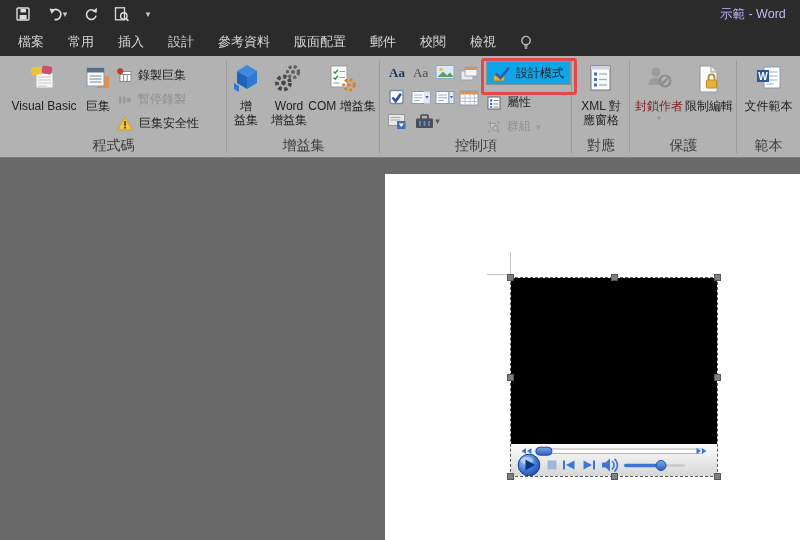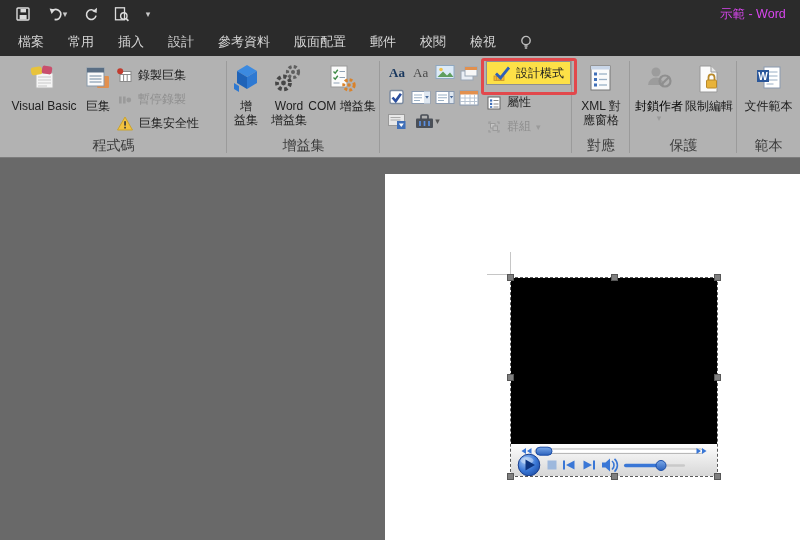--- a/index.html
+++ b/index.html
@@ -4,46 +4,46 @@
 <style>
   html,body{margin:0;padding:0;background:#000;}
   .app{position:relative;width:800px;height:540px;overflow:hidden;
        font-family:"Liberation Sans",sans-serif;-webkit-font-smoothing:antialiased;}
 
   
   .titlebar{position:absolute;left:0;top:0;width:800px;height:28px;background:#2b2b2b;overflow:hidden;}
   .qat{position:absolute;left:14px;top:0;height:28px;display:flex;align-items:center;gap:12px;}
   .qat-btn{width:18px;height:18px;display:flex;align-items:center;justify-content:center;cursor:default;}
   .qat-caret{color:#c9c9c9;font-size:9px;}
-  .win-title{position:absolute;left:720px;top:0;height:28px;line-height:28px;color:#d946ef;
+  .win-title{position:absolute;left:720px;top:0;height:28px;line-height:28px;color:#c4b5fd;
              font-size:12.5px;white-space:nowrap;}
 
   
   .tabrow{position:absolute;left:0;top:28px;width:800px;height:28px;background:#2b2b2b;
           display:flex;align-items:stretch;padding-left:6px;box-sizing:border-box;}
   .tab{padding:0 12px;line-height:28px;font-size:13px;color:#d6d6d6;white-space:nowrap;cursor:default;}
   .tab.active{background:#4d4d4d;color:#ffffff;}
   .tellme{display:flex;align-items:center;gap:6px;margin-left:10px;color:#979797;font-size:13px;white-space:nowrap;}
 
   
   .ribbon{position:absolute;left:0;top:56px;width:800px;height:101px;background:#b2b2b2;
           border-bottom:1px solid #7c7c7c;box-sizing:content-box;color:#212121;}
   .group{position:absolute;top:0;height:101px;}
   .gsep{position:absolute;top:5px;width:1px;height:92px;background:#9b9b9b;}
   .glabel{position:absolute;left:0;right:0;bottom:2px;text-align:center;font-size:14px;color:#3c3c3c;white-space:nowrap;}
   .bigbtn{position:absolute;top:4px;height:82px;display:flex;flex-direction:column;align-items:center;cursor:default;}
   .bigbtn .bicon{height:34px;display:flex;align-items:center;justify-content:center;margin-top:2px;}
   .bigbtn .lbl{font-size:12px;line-height:14px;text-align:center;white-space:pre-line;margin-top:3px;}
-  .bigbtn.disabled .lbl{color:#000000;}
+  .bigbtn.disabled .lbl{color:#7f1d1d;}
   .smallrow{position:absolute;height:22px;display:flex;align-items:center;gap:5px;font-size:12px;white-space:nowrap;cursor:default;}
   .smallrow.disabled{color:#8f8f8f;}
   .ctl-ic{position:absolute;width:22px;height:20px;display:flex;align-items:center;justify-content:center;cursor:default;}
   .ctlbtn{position:absolute;display:flex;align-items:center;gap:5px;font-size:12px;white-space:nowrap;cursor:default;}
   .ctlbtn.disabled{color:#8f8f8f;}
-  .designbtn{background:#fde047;border:1px solid #8f8f8f;padding:0 6px;height:24px;box-sizing:border-box;}
+  .designbtn{background:#0ea5e9;border:1px solid #8f8f8f;padding:0 6px;height:24px;box-sizing:border-box;}
   .caret{font-size:9px;color:#555;}
   .caret.dim{color:#9a9a9a;}
   .red-box{position:absolute;border:3px solid #e2484c;border-radius:3px;pointer-events:none;}
 
   
   .canvas{position:absolute;left:0;top:158px;width:800px;height:382px;background:#696969;}
   .page{position:absolute;left:385px;top:174px;width:415px;height:366px;background:#ffffff;}
   .cropv{position:absolute;left:510px;top:252px;width:1px;height:23px;background:#c6c6c6;}
   .croph{position:absolute;left:487px;top:274px;width:23px;height:1px;background:#c6c6c6;}
 
@@ -302,20 +302,21 @@
       </div>
       <div class="ctlbtn disabled" style="left:106px;top:62px">
         <svg width="16" height="16">
           <path d="M5 3 h-2 v2 M11 3 h2 v2 M13 11 v2 h-2 M3 11 v2 h2" stroke="#9a9a9a" fill="none" stroke-width="1.2"></path>
           <rect x="4.5" y="4.5" width="4.5" height="4.5" fill="#c6c6c6" stroke="#9a9a9a"></rect>
           <rect x="7" y="7" width="4.5" height="4.5" fill="#b8b8b8" stroke="#9a9a9a"></rect>
         </svg>
         <span>群組</span>
         <span class="caret dim">▾</span>
       </div>
+      <div class="glabel">控制項</div>
       <div class="gsep" style="left:191px"></div>
     </div>
 
     <div class="red-box" style="left:99px;top:2px;width:90px;height:31px;left:481px"></div>
 
     <div class="group" style="left:572px;width:58px">
       <div class="bigbtn" style="left:3px;width:52px">
         <div class="bicon">
           <svg width="30" height="30">
             <rect x="5" y="2" width="19" height="24" fill="#fbfbfb" stroke="#777777"></rect>

